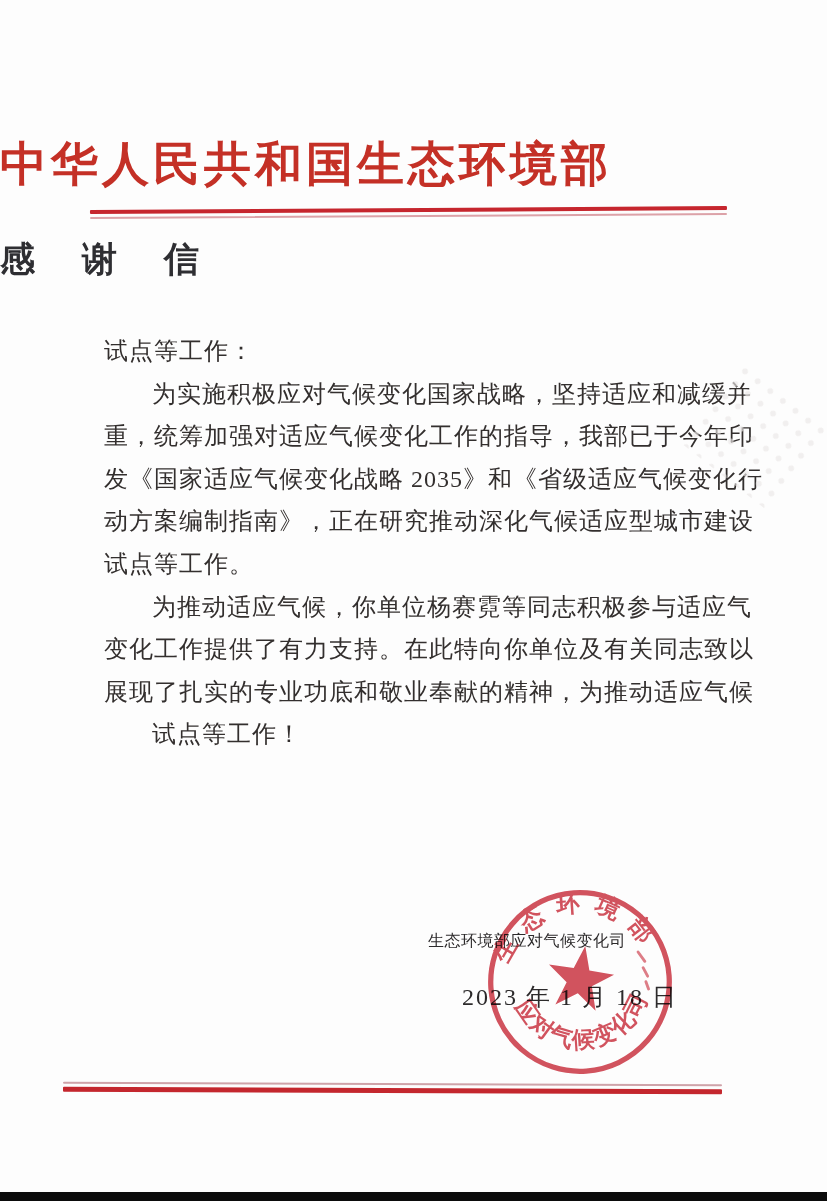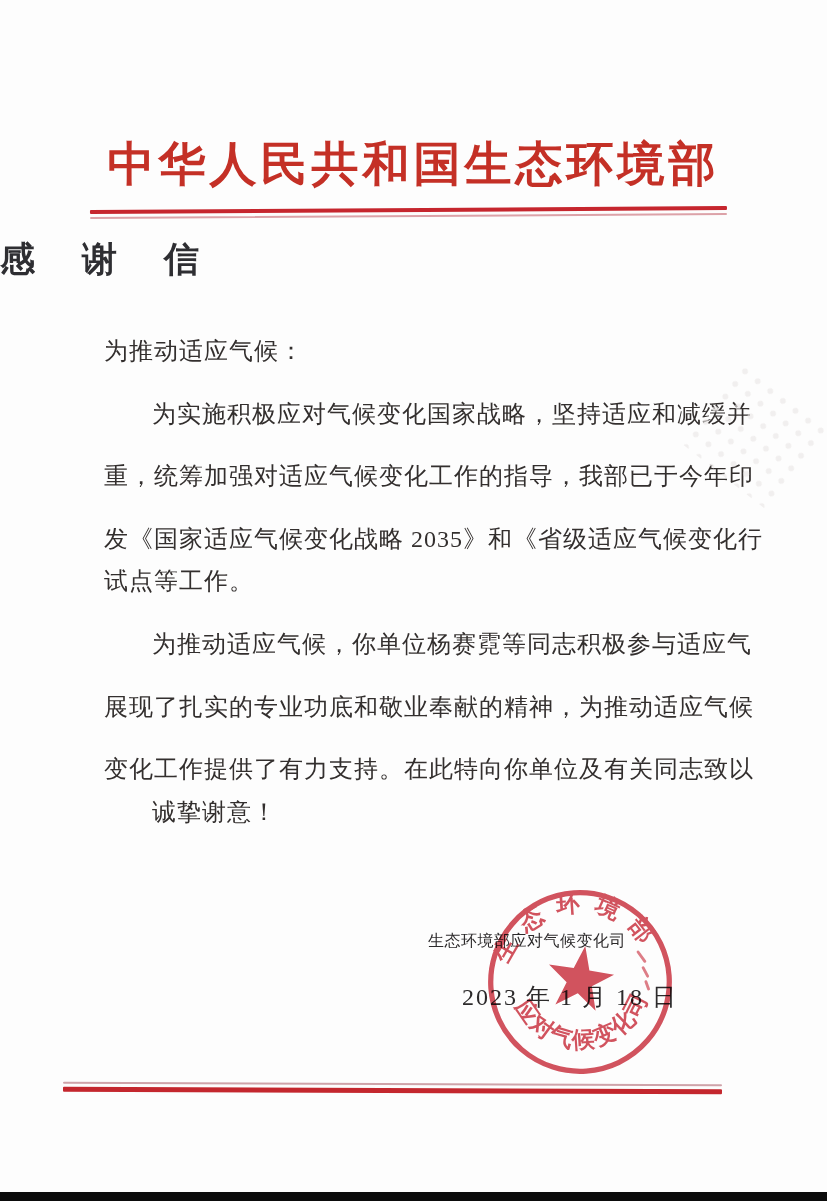--- a/index.html
+++ b/index.html
@@ -8,21 +8,20 @@
     width:827px;height:1201px;
     margin:0 auto;
     background:#fdfdfd;
     overflow:hidden;
     font-family:"Liberation Serif","DejaVu Serif",serif;
     color:#38383a;
   }
   
   .org-name{
     position:absolute;left:0;top:133px;width:100%;
-    text-align:center;
     font-size:47px;font-weight:700;
     letter-spacing:4px;
     color:#c43026;
     white-space:nowrap;
   }
   .rule{position:absolute;}
   .rule .strand-a,.rule .strand-b{position:absolute;left:0;width:100%;border-radius:1px;}
   .rule-header{left:90px;top:208px;width:637px;height:12px;transform:rotate(-0.35deg);}
   .rule-header .strand-a{top:0;height:4px;background:#c6262e;}
   .rule-header .strand-b{top:7px;height:2px;background:#dca2a8;}
@@ -42,21 +41,21 @@
   .body{
     position:absolute;left:104px;top:330px;width:620px;
     font-size:24px;
     color:#332f2e;
   }
   .body .line{
     height:42.6px;line-height:42.6px;
     white-space:nowrap;
     letter-spacing:1px;
   }
-  .body .line.justify{text-align:justify;text-align-last:justify;margin-top:20px;}
+  .body .line.justify{text-align:justify;text-align-last:justify;}
   .body .line.indent{text-indent:2em;}
   
   .sig-office{
     position:absolute;left:428px;top:931px;
     font-size:16px;letter-spacing:0.5px;color:#2c2a2b;white-space:nowrap;
   }
   .sig-date{
     position:absolute;left:462px;top:981px;
     font-size:24px;letter-spacing:2px;color:#2c2a2b;white-space:nowrap;
   }
@@ -88,29 +87,30 @@
 
   <div class="org-name">中华人民共和国生态环境部</div>
   <div class="rule rule-header">
     <div class="strand-a"></div>
     <div class="strand-b"></div>
   </div>
 
   <div class="letter-title">感　谢　信</div>
 
   <div class="body">
-      <div class="line">为推动适应气候：</div>
+      <div class="line">试点等工作：</div>
       <div class="line indent justify">为实施积极应对气候变化国家战略，坚持适应和减缓并</div>
       <div class="line justify">重，统筹加强对适应气候变化工作的指导，我部已于今年印</div>
       <div class="line justify">发《国家适应气候变化战略 2035》和《省级适应气候变化行</div>
+      <div class="line justify">动方案编制指南》，正在研究推动深化气候适应型城市建设</div>
       <div class="line">试点等工作。</div>
       <div class="line indent justify">为推动适应气候，你单位杨赛霓等同志积极参与适应气</div>
+      <div class="line justify">变化工作提供了有力支持。在此特向你单位及有关同志致以</div>
       <div class="line justify">展现了扎实的专业功底和敬业奉献的精神，为推动适应气候</div>
-      <div class="line justify">变化工作提供了有力支持。在此特向你单位及有关同志致以</div>
-      <div class="line indent">诚挚谢意！</div>
+      <div class="line indent">试点等工作！</div>
     </div>
 
   <div class="artifact"></div>
 
   <div class="sig-office">生态环境部应对气候变化司</div>
   <div class="sig-date">2023 年 1 月 18 日</div>
 
   <svg class="stamp" viewBox="0 0 200 200" xmlns="http://www.w3.org/2000/svg">
     <defs>
       <path id="arcTop" d="M 22 104 A 78 78 0 0 1 178 104" fill="none"></path>

